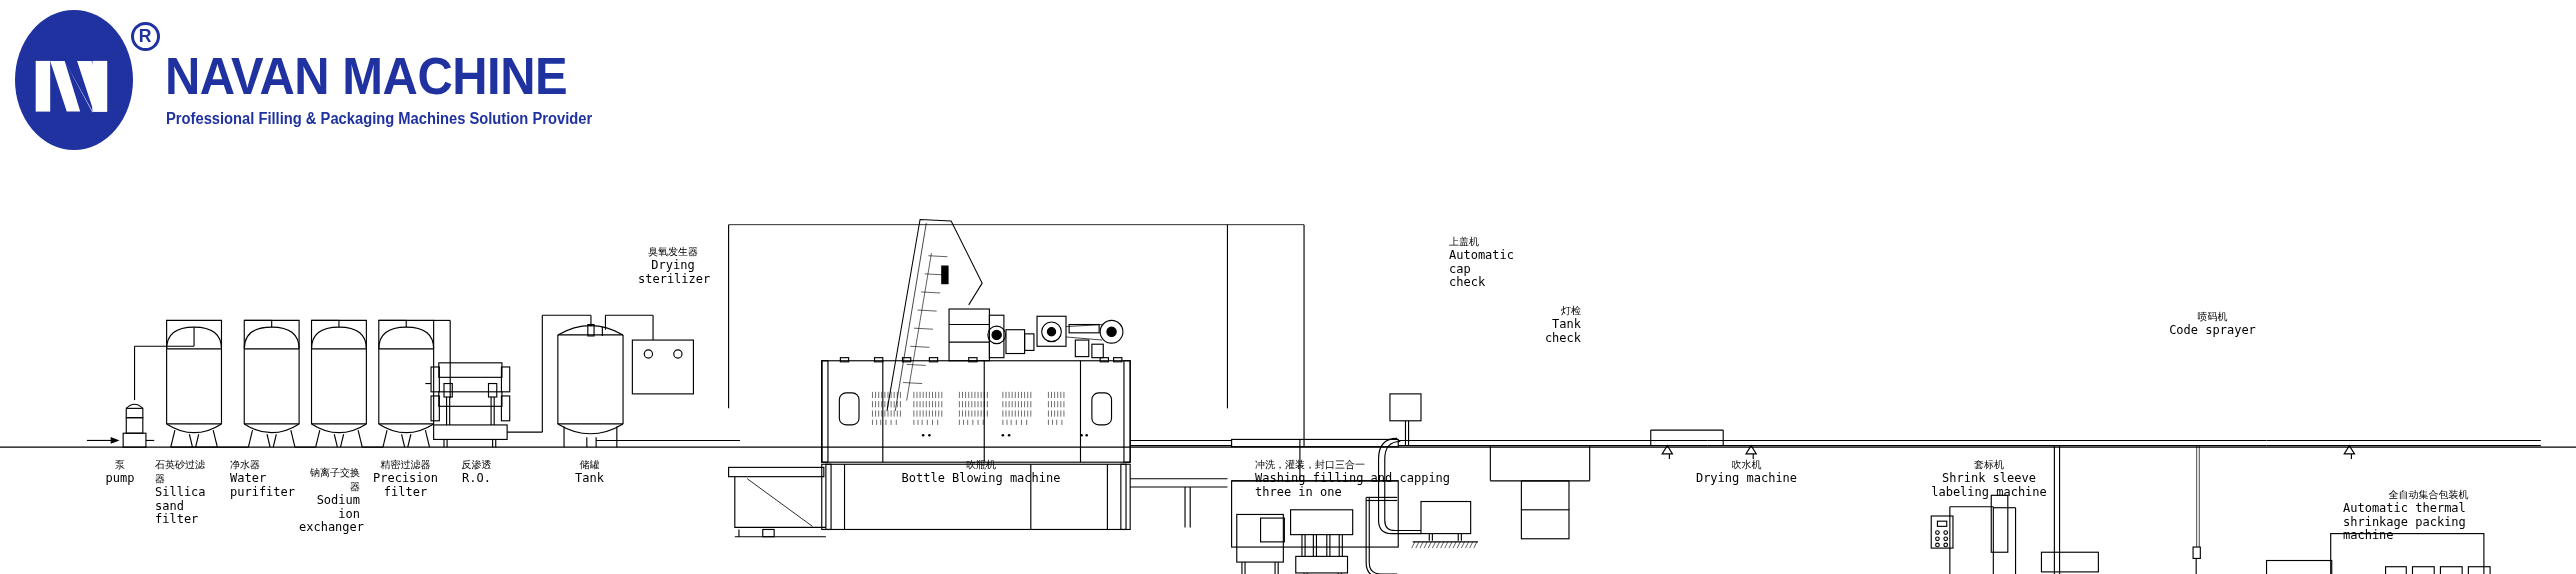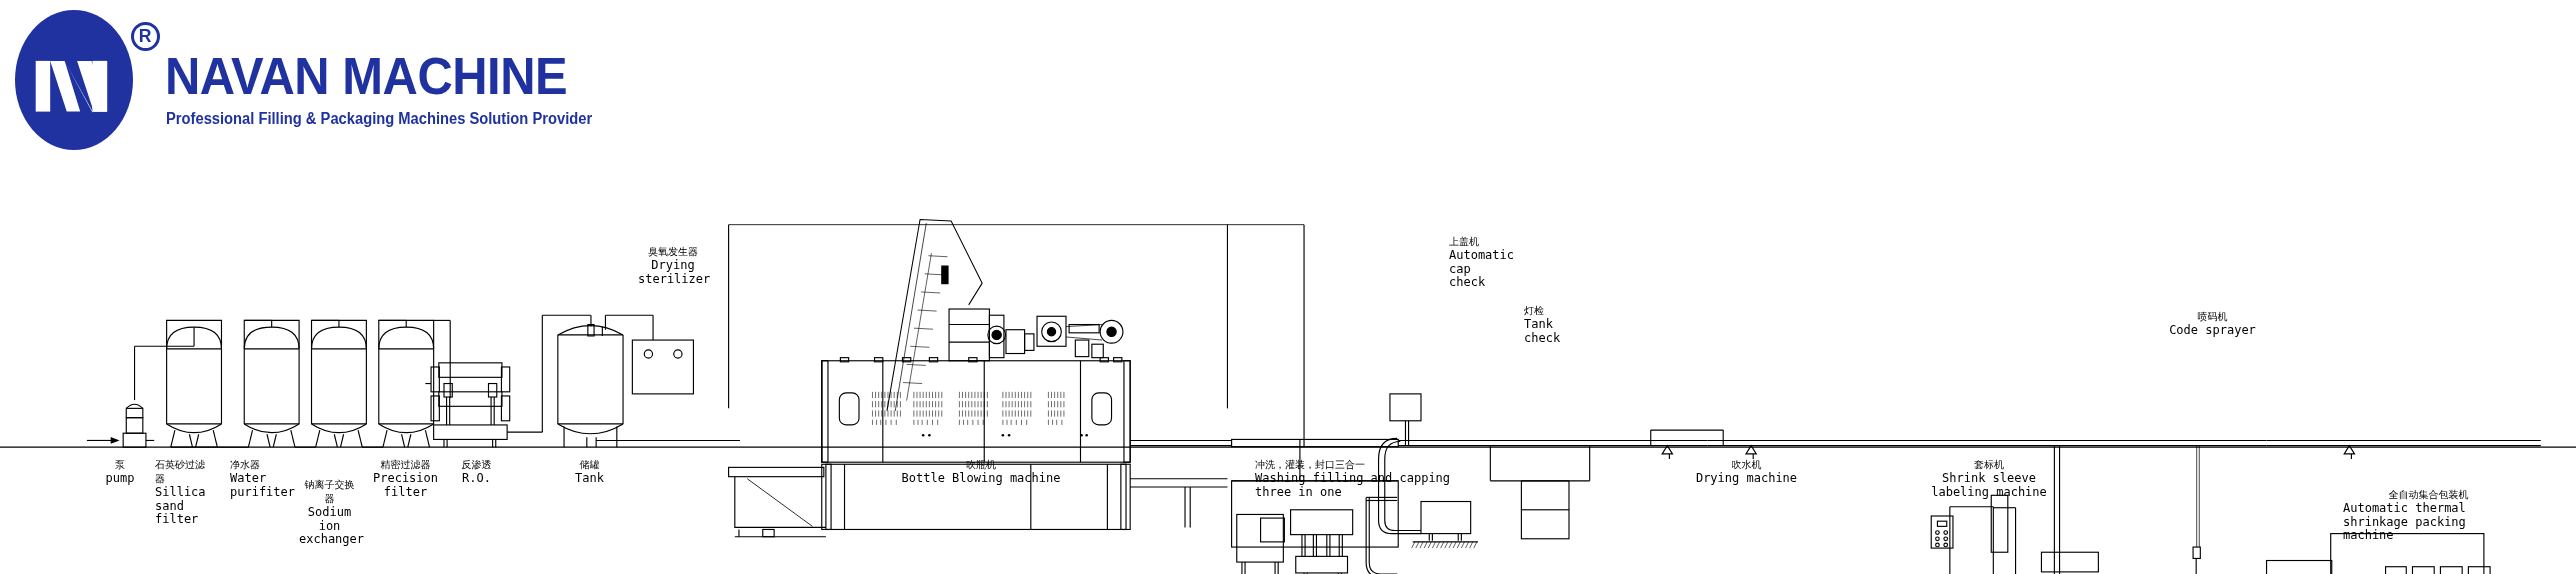--- a/index.html
+++ b/index.html
@@ -713,21 +713,21 @@
   <span class="en">sand</span>
   <span class="en">filter</span>
 </div>
 
 <div class="lbl" style="left:230px; top:458px; width:57px; text-align:left;">
   <span class="cn">净水器</span>
   <span class="en">Water</span>
   <span class="en">purifiter</span>
 </div>
 
-<div class="lbl wrap" style="left:299px; top:478px; width:61px; text-align:center;">
+<div class="lbl wrap" style="left:299px; top:466px; width:61px; text-align:right;">
   <span class="cn">钠离子交换</span>
   <span class="cn">器</span>
   <span class="en">Sodium ion</span>
   <span class="en">exchanger</span>
 </div>
 
 <div class="lbl" style="left:372px; top:458px; width:67px; text-align:center;">
   <span class="cn">精密过滤器</span>
   <span class="en">Precision</span>
   <span class="en">filter</span>
@@ -760,21 +760,21 @@
   <span class="en">three in one</span>
 </div>
 
 <div class="lbl" style="left:1449px; top:235px; width:67px; text-align:left;">
   <span class="cn">上盖机</span>
   <span class="en">Automatic</span>
   <span class="en">cap</span>
   <span class="en">check</span>
 </div>
 
-<div class="lbl" style="left:1524px; top:304px; width:57px; text-align:left;">
+<div class="lbl" style="left:1524px; top:304px; width:57px; text-align:right;">
   <span class="cn">灯检</span>
   <span class="en">Tank</span>
   <span class="en">check</span>
 </div>
 
 <div class="lbl" style="left:1682px; top:458px; width:129px;">
   <span class="cn">吹水机</span>
   <span class="en">Drying machine</span>
 </div>
 

